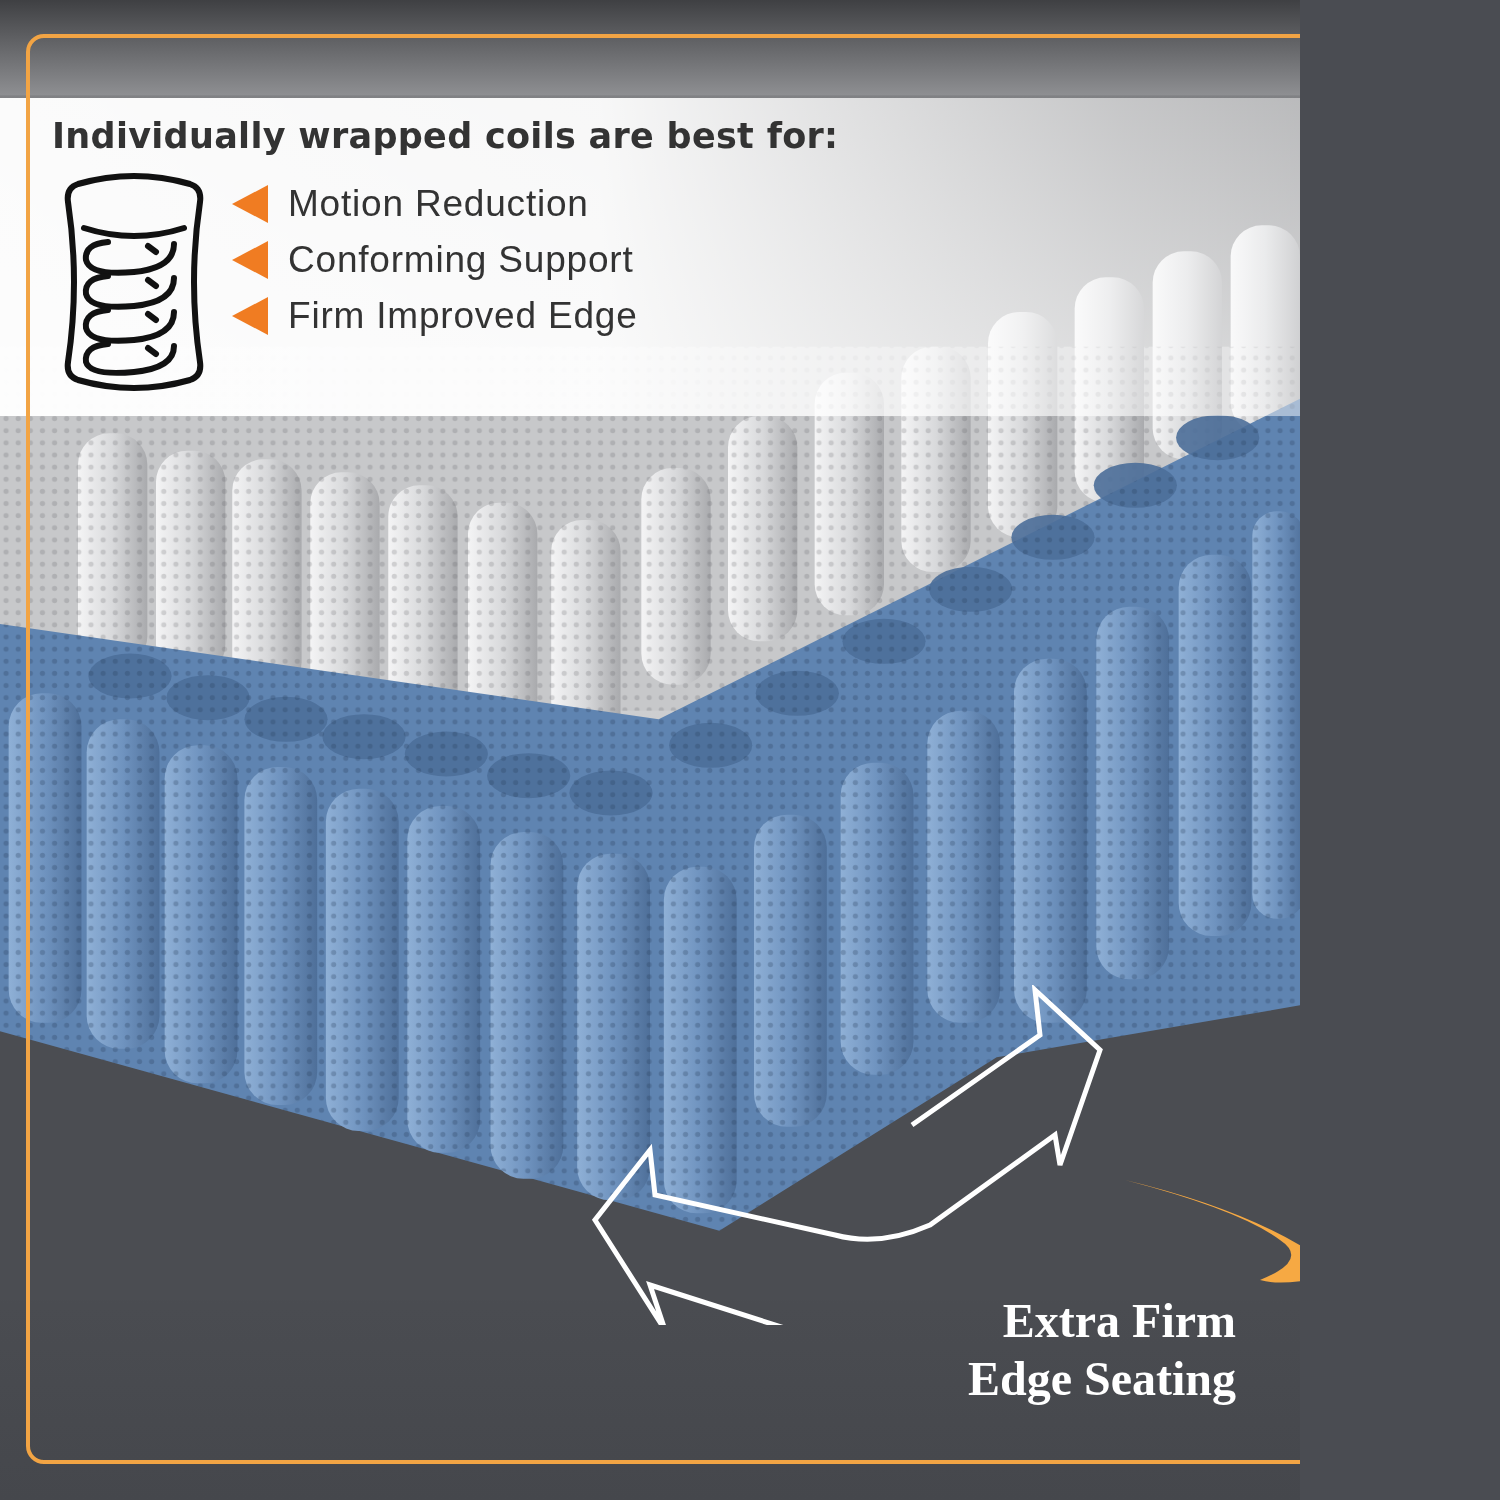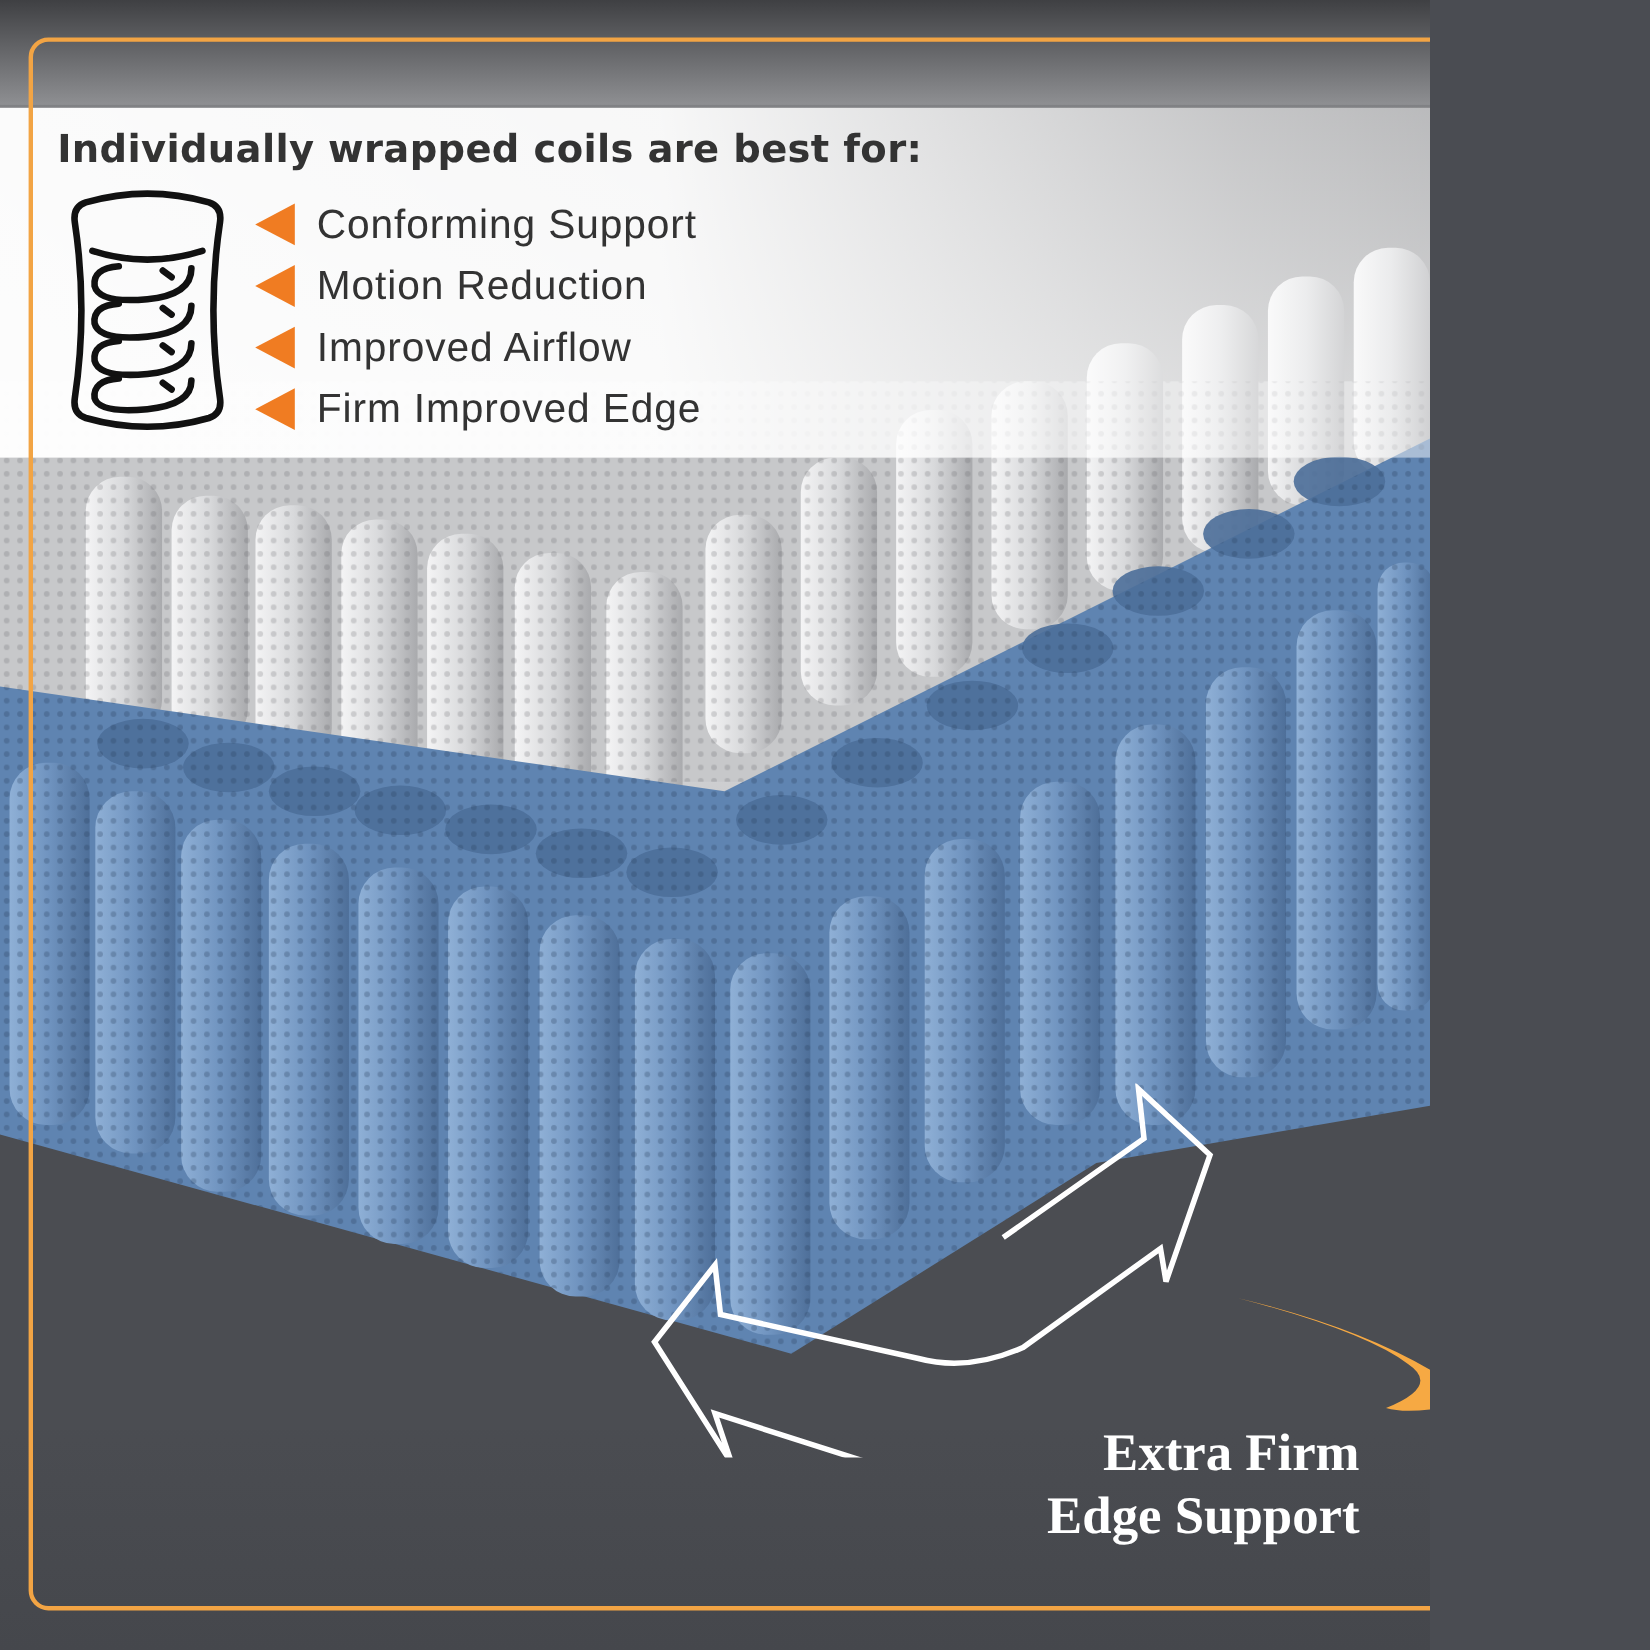--- a/index.html
+++ b/index.html
@@ -134,40 +134,36 @@
       <path d="M 92 74 L 100 80"></path>
       <path d="M 92 108 L 100 114"></path>
       <path d="M 92 142 L 100 148"></path>
       <path d="M 92 176 L 100 182"></path>
     </g>
   </svg>
 
   <ul class="benefits">
     <li class="benefit">
       <span class="bullet"></span>
-      <span class="benefit-label">Conforming Support</span>
-    </li>
-    <li class="benefit">
-      <span class="bullet"></span>
       <span class="benefit-label">Motion Reduction</span>
     </li>
     <li class="benefit">
       <span class="bullet"></span>
-      <span class="benefit-label">Improved Airflow</span>
+      <span class="benefit-label">Conforming Support</span>
     </li>
     <li class="benefit">
       <span class="bullet"></span>
       <span class="benefit-label">Firm Improved Edge</span>
     </li>
   </ul>
 
   <svg class="swoosh" viewBox="0 0 335 105">
     <path d="M 280 28 Q 210 35 180 78 L 200 90 Q 240 50 328 12 Z" fill="#f07c22"></path>
     <path d="M 5 0 Q 120 30 160 60 Q 190 80 140 100 Q 160 106 200 98 L 340 88 Q 250 75 200 78 Q 130 30 5 0 Z" fill="#f6a943"></path>
   </svg>
 
   <div class="callout">
     <div>Extra Firm</div>
-    <div>Edge Support</div>
+    <div>Edge Seating</div>
   </div>
 
   <div class="frame"></div>
 </div>
 
 </body></html>

